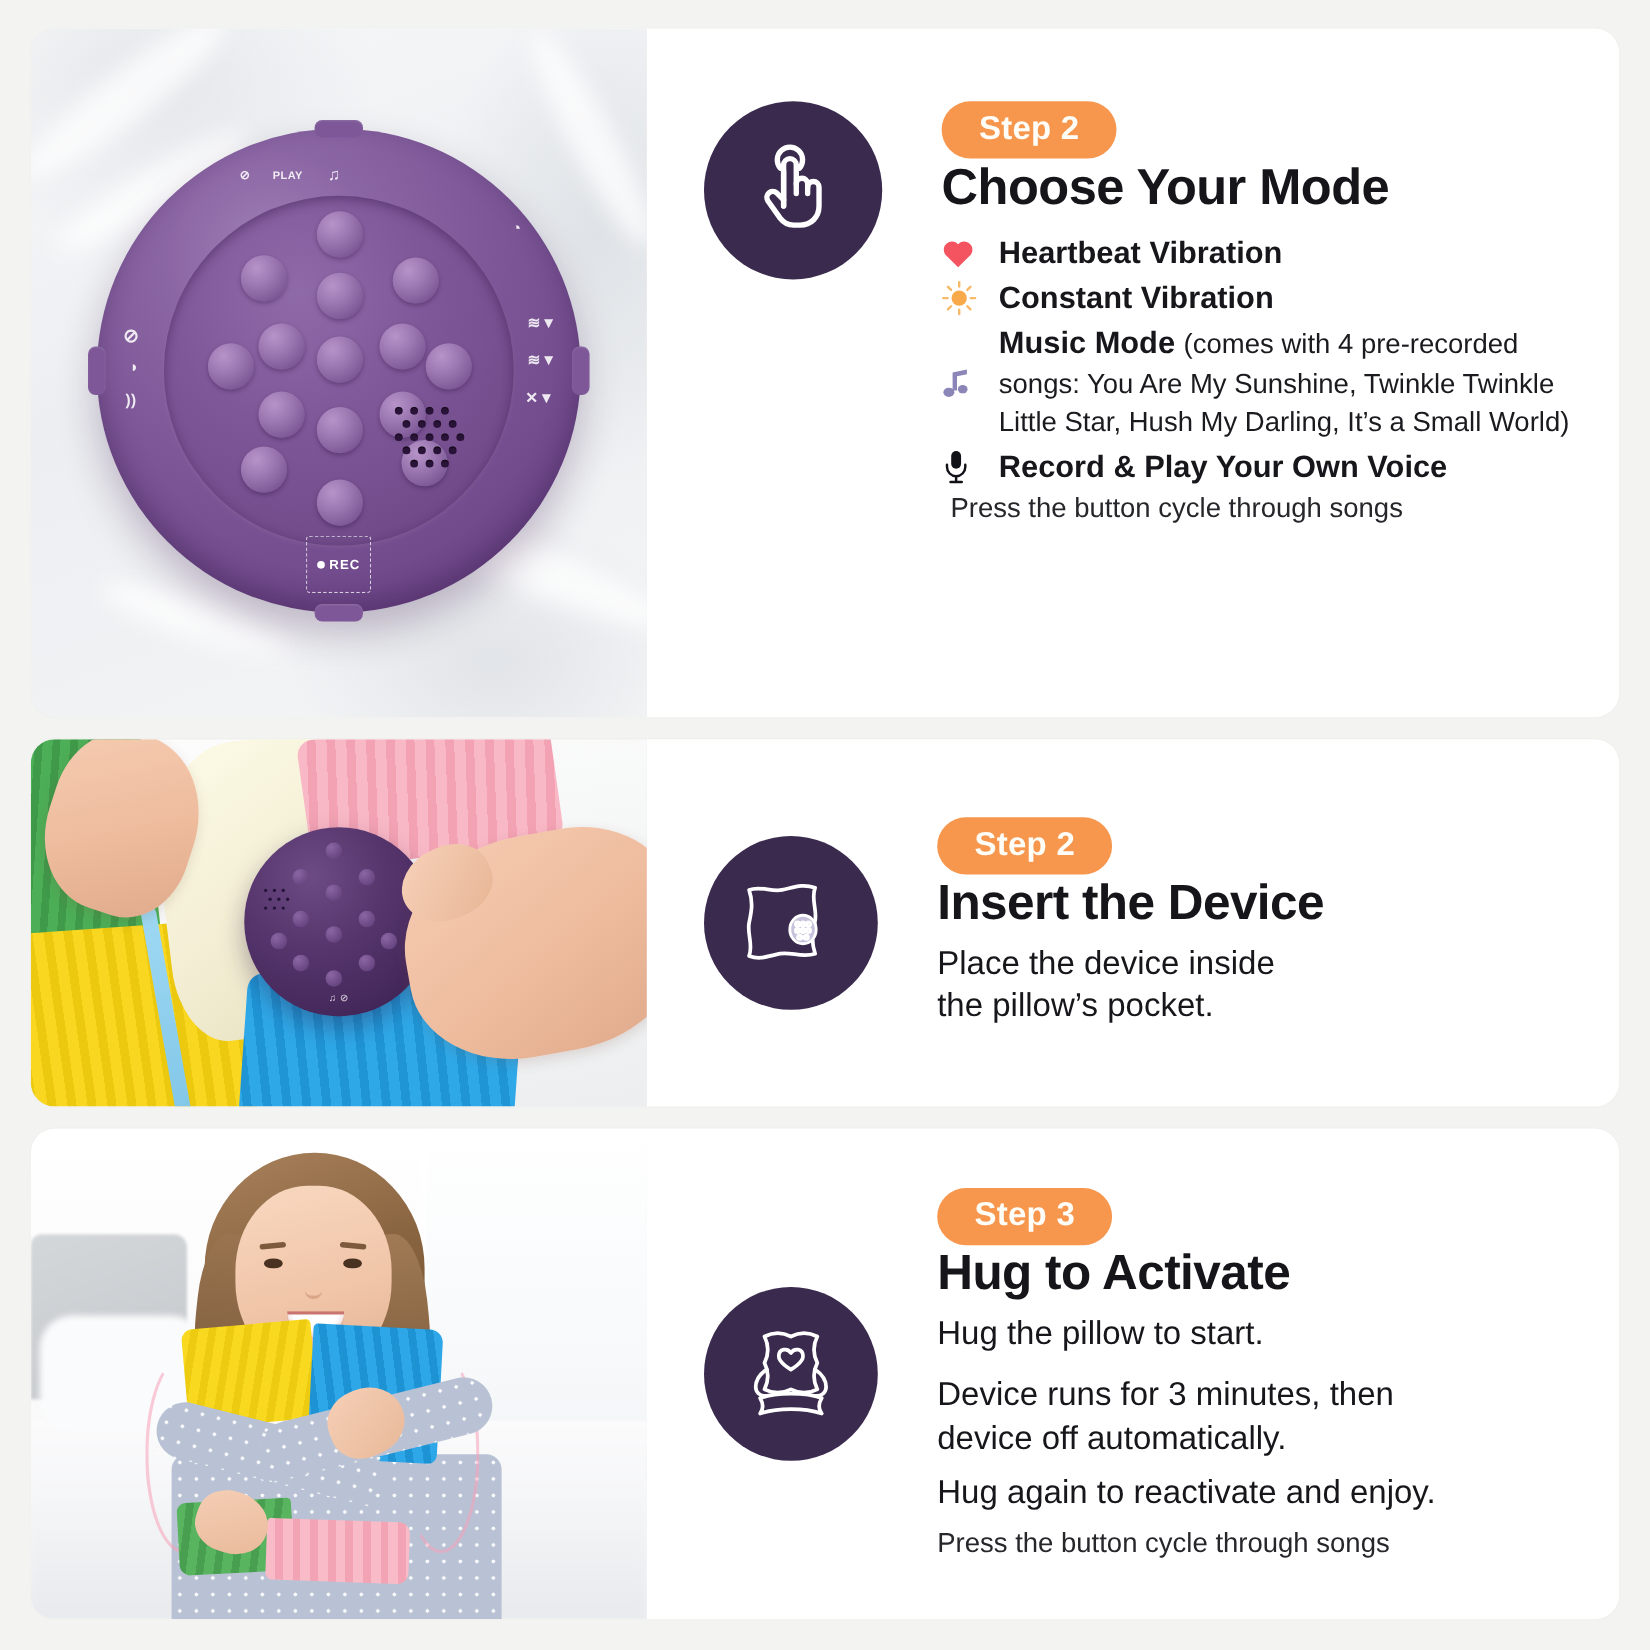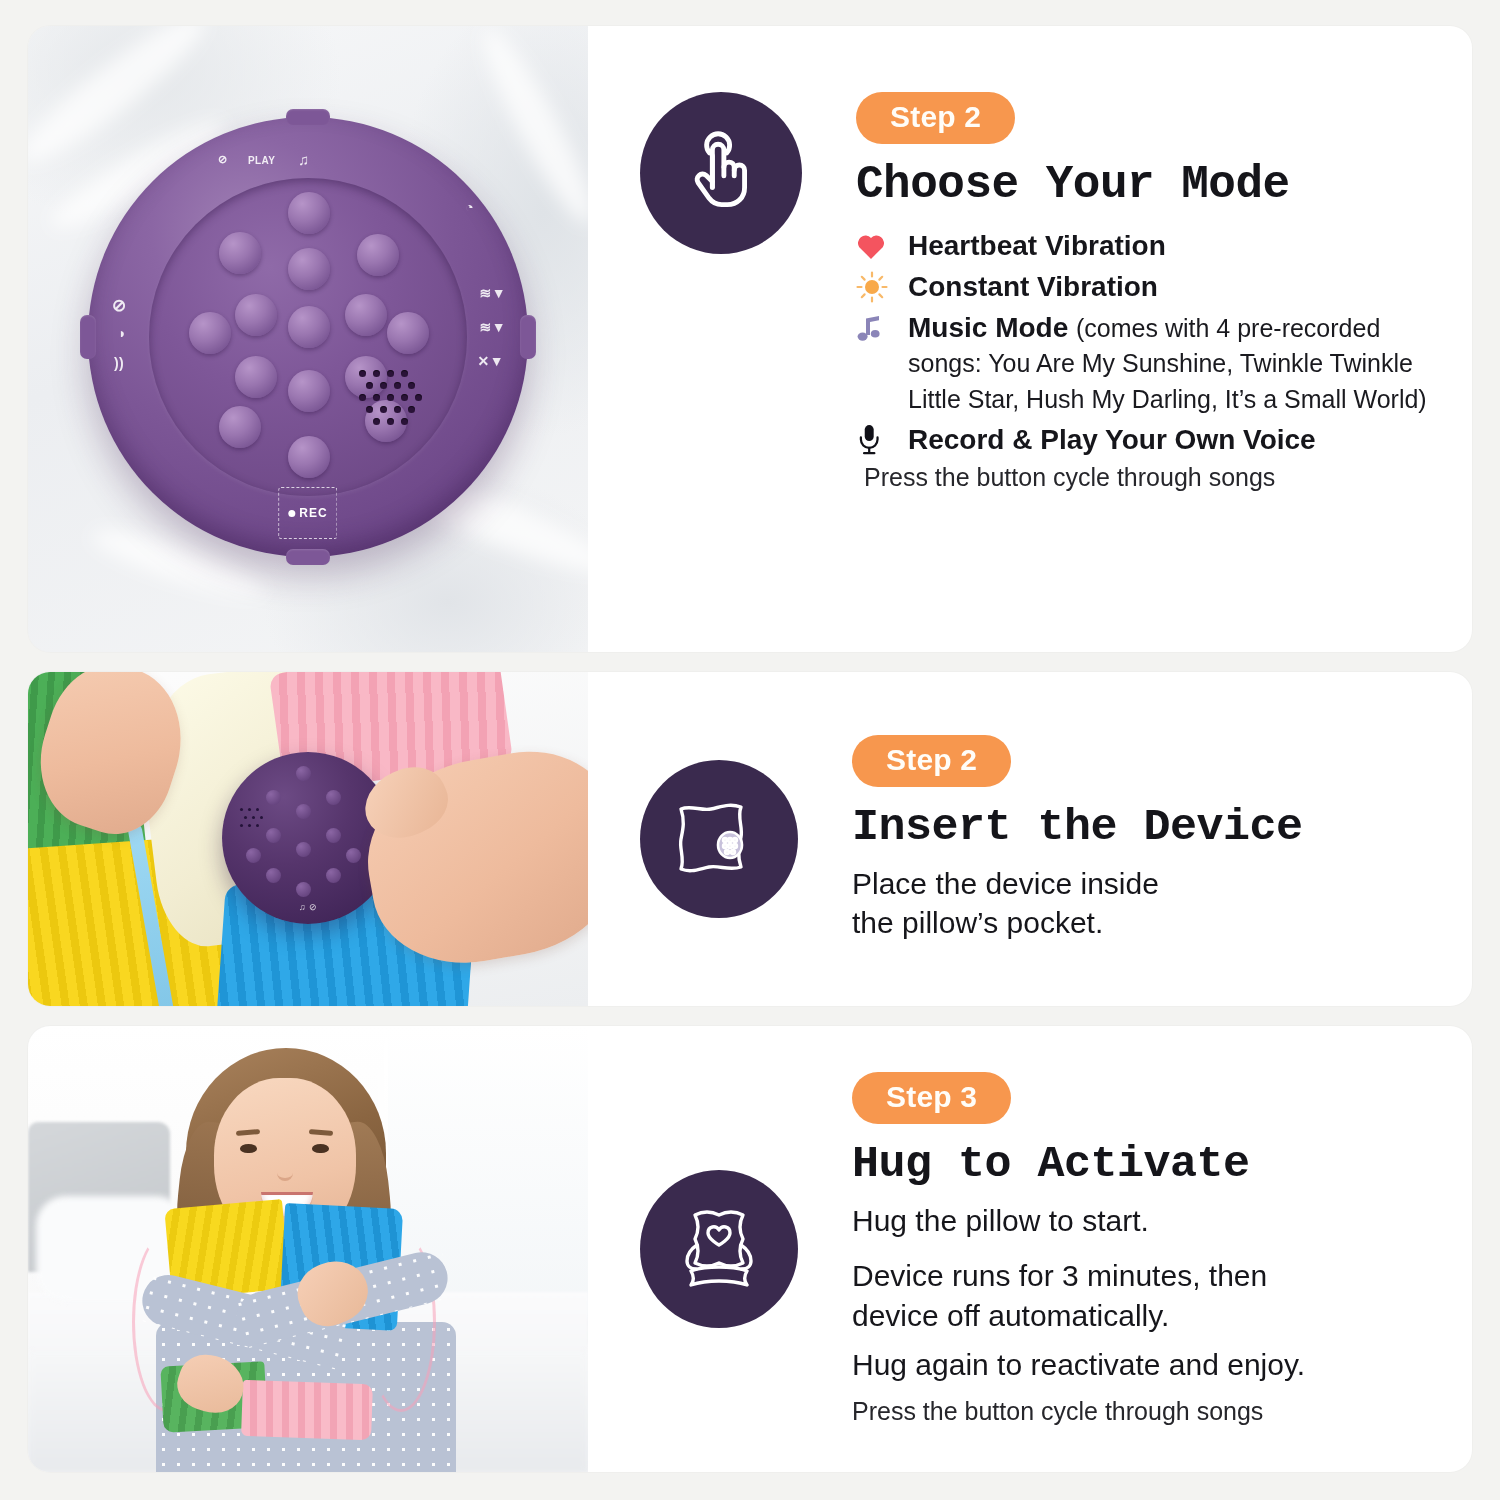--- a/index.html
+++ b/index.html
@@ -217,26 +217,26 @@
     background: #f7974e;
     color: #fffdf8;
     font-size: 30px; font-weight: 700;
     padding: 10px 34px 12px;
     border-radius: 30px;
     line-height: 1;
     letter-spacing: .2px;
   }
   .headline {
     font-size: 46px; font-weight: 700; color: #15151a;
-    letter-spacing: -.5px; line-height: 1.12; margin-top: 16px; font-family: Liberation Mono, monospace;
+    letter-spacing: -.5px; line-height: 1.12; margin-top: 0;
   }
   #panel-2 .headline, #panel-3 .headline { font-size: 45px; }
 
   .bullets { margin-top: 16px; }
-  .bullet { display: flex; align-items: flex-start; margin-bottom: 6px; }
+  .bullet { display: flex; align-items: center; margin-bottom: 6px; }
   .b-icon { flex: 0 0 52px; width: 52px; height: 34px; display: flex; align-items: center; justify-content: flex-start; padding-top: 2px; }
   .b-text { font-size: 28px; font-weight: 700; color: #16161b; line-height: 1.26; }
   .b-text .sub { font-weight: 400; font-size: 25px; color: #1a1a1f; }
   .note { font-size: 25px; color: #26262b; margin-top: 4px; padding-left: 8px; }
   .sub-line { font-size: 30px; color: #16161b; line-height: 1.32; margin-top: 10px; font-weight: 400; }
   .note3 { font-size: 25px; color: #26262b; margin-top: 12px; font-weight: 400; }
 
   .heart-ic { width: 30px; height: 28px; }
   .sun-ic { width: 32px; height: 32px; }
   .note-ic { width: 28px; height: 30px; }

